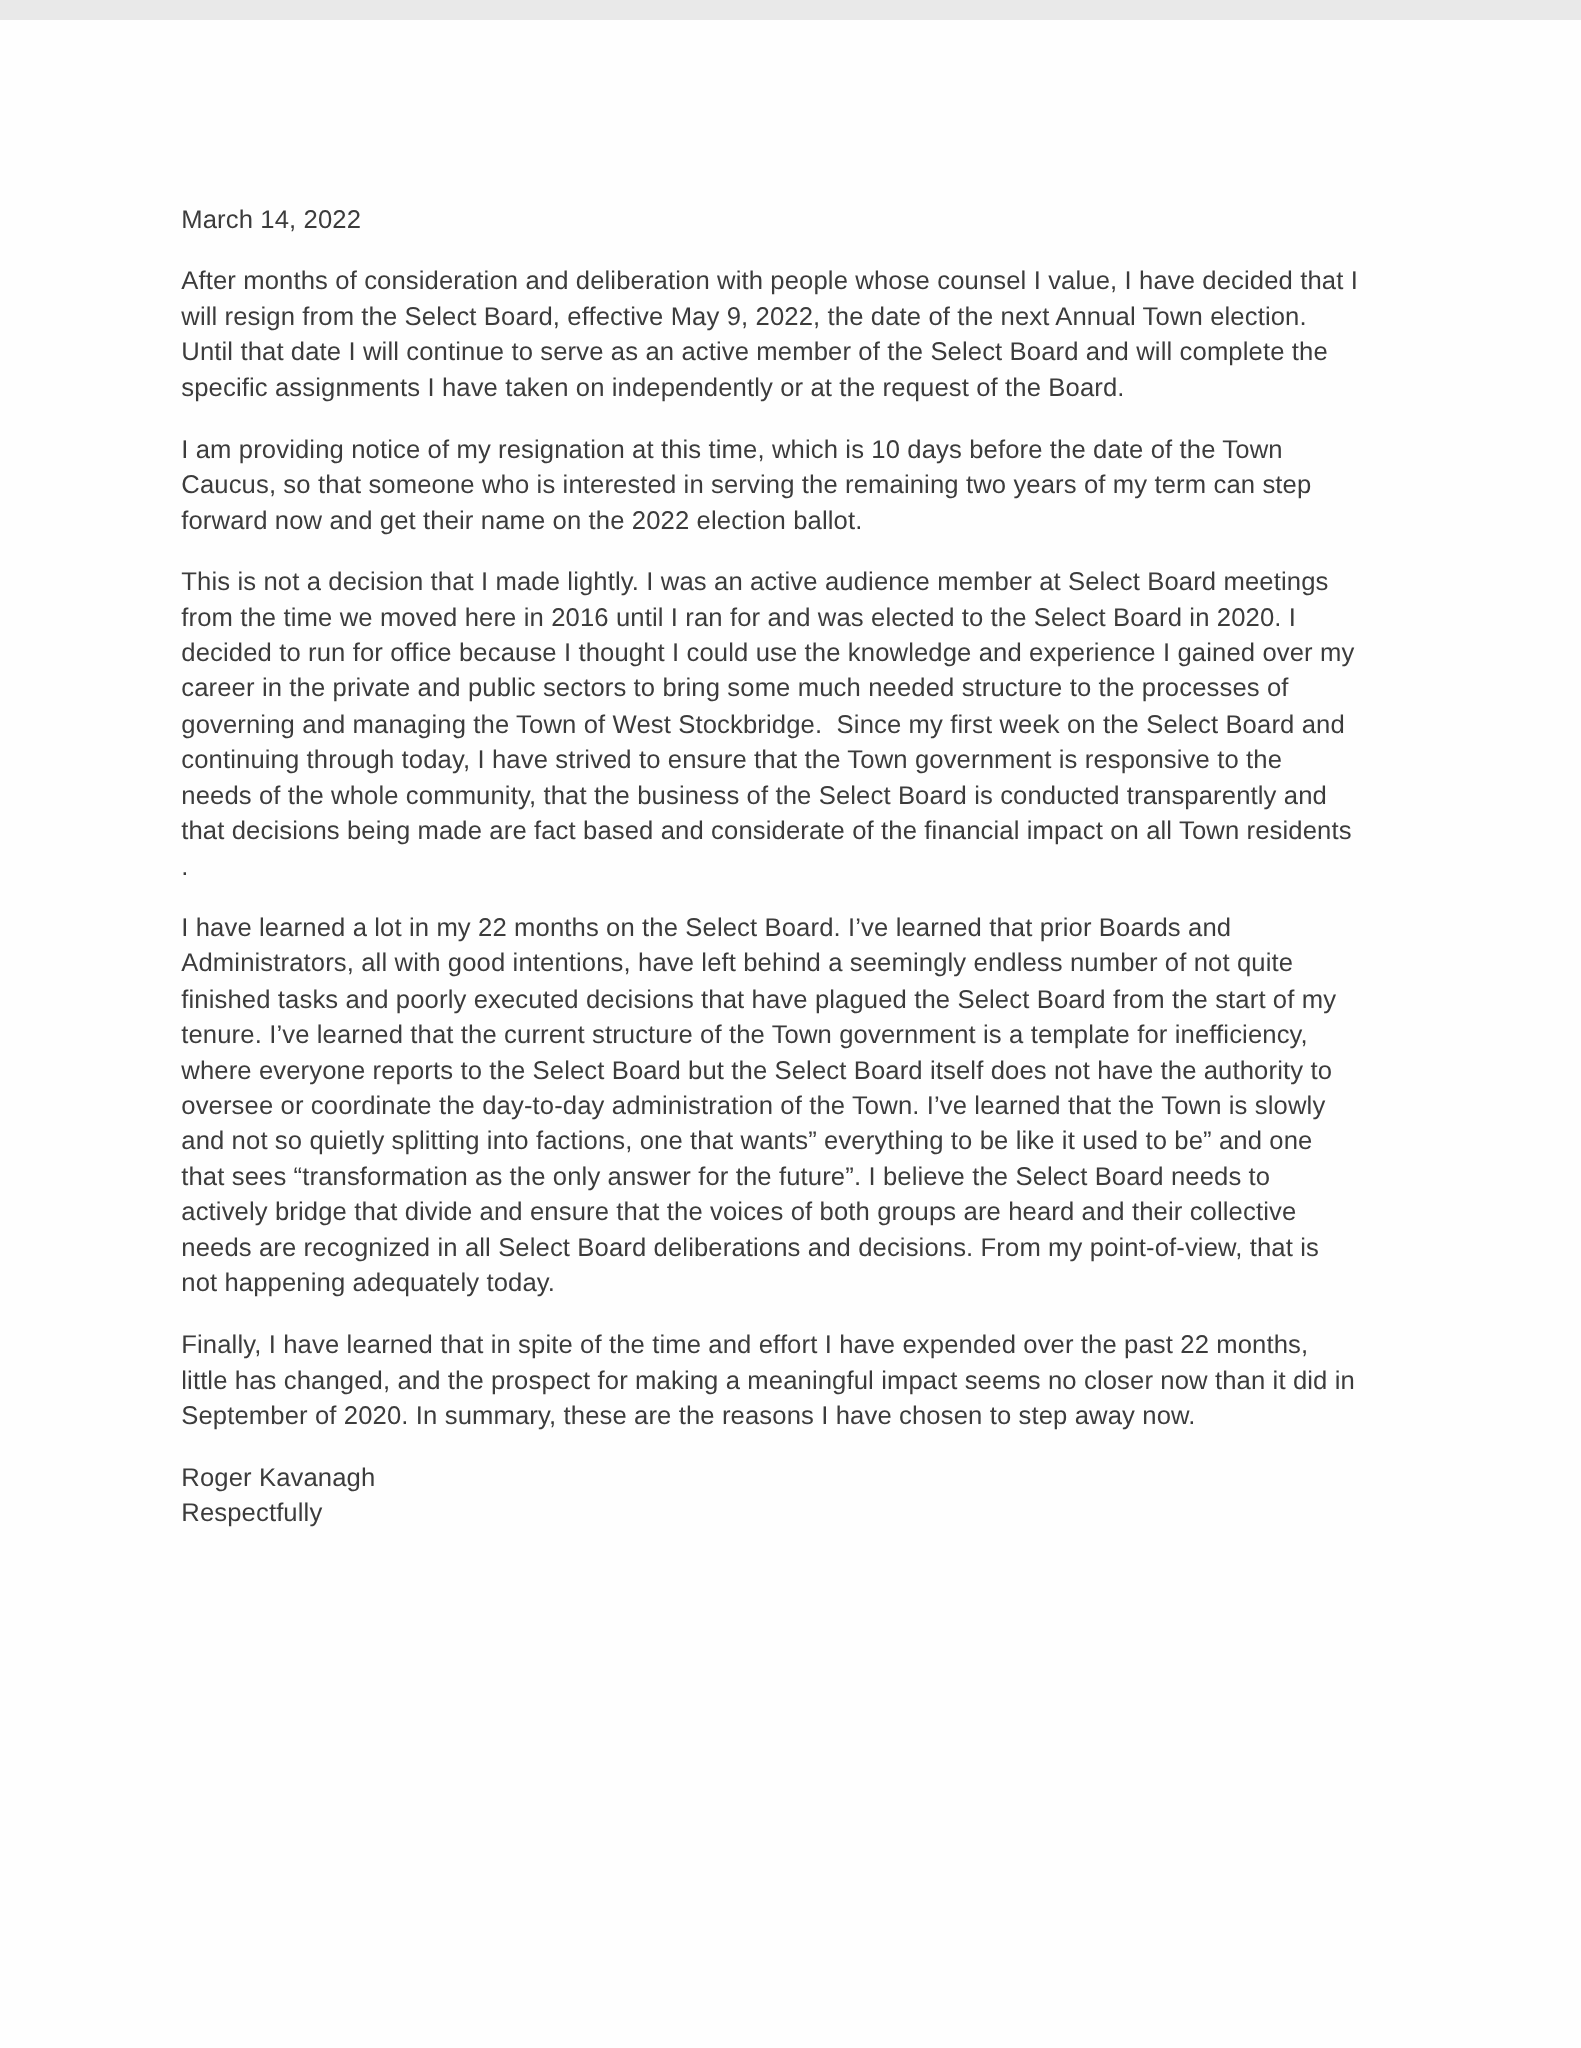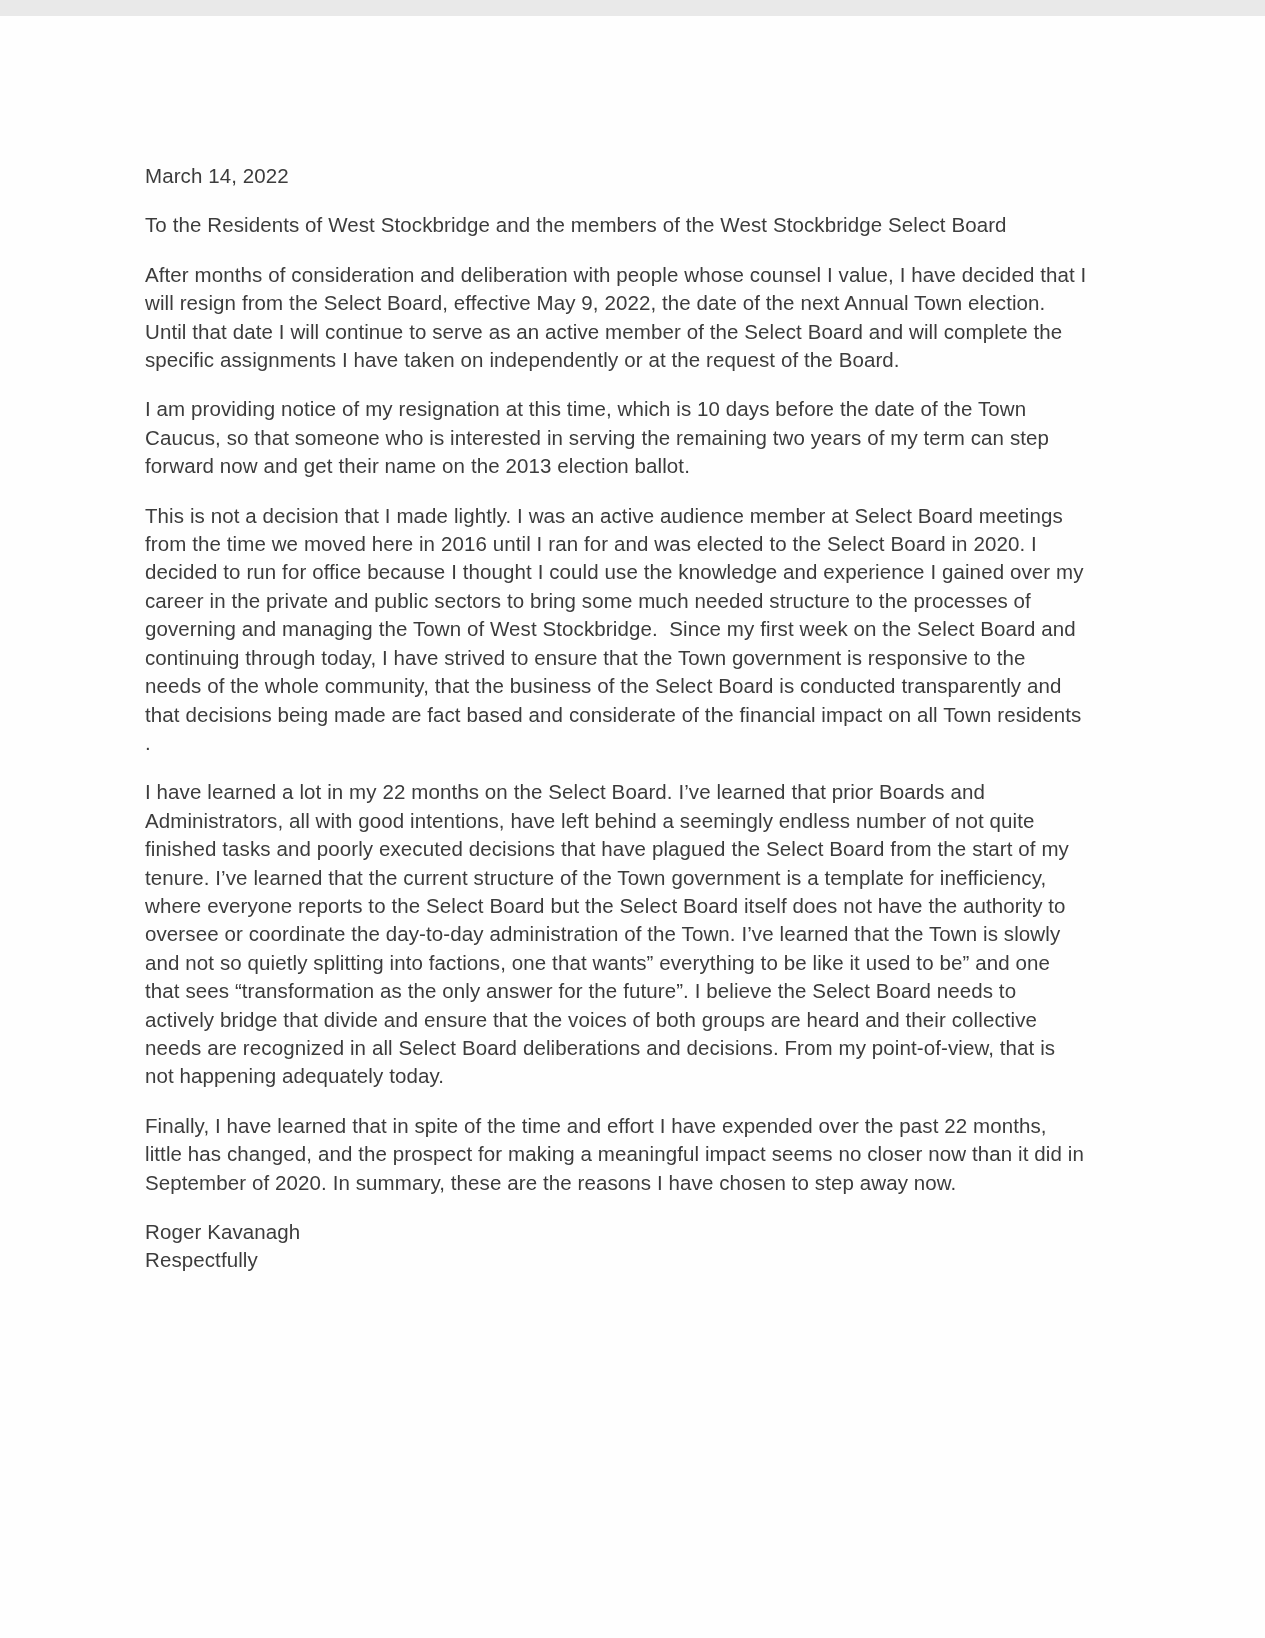--- a/index.html
+++ b/index.html
@@ -33,22 +33,21 @@
   .letter-content p.tight {
     margin-bottom: 0;
   }
 </style>
 </head>
 <body>
 
 <div class="page">
   <div class="letter-content">
     <p>March 14, 2022</p>
-    <p>To the Residents of West Stockbridge and the members of the West Stockbridge Select Board</p>
     <p>After months of consideration and deliberation with people whose counsel I value, I have decided that I will resign from the Select Board, effective May 9, 2022, the date of the next Annual Town election. Until that date I will continue to serve as an active member of the Select Board and will complete the specific assignments I have taken on independently or at the request of the Board.</p>
-    <p>I am providing notice of my resignation at this time, which is 10 days before the date of the Town Caucus, so that someone who is interested in serving the remaining two years of my term can step forward now and get their name on the 2013 election ballot.</p>
+    <p>I am providing notice of my resignation at this time, which is 10 days before the date of the Town Caucus, so that someone who is interested in serving the remaining two years of my term can step forward now and get their name on the 2022 election ballot.</p>
     <p>This is not a decision that I made lightly. I was an active audience member at Select Board meetings from the time we moved here in 2016 until I ran for and was elected to the Select Board in 2020. I decided to run for office because I thought I could use the knowledge and experience I gained over my career in the private and public sectors to bring some much needed structure to the processes of governing and managing the Town of West Stockbridge.  Since my first week on the Select Board and continuing through today, I have strived to ensure that the Town government is responsive to the needs of the whole community, that the business of the Select Board is conducted transparently and that decisions being made are fact based and considerate of the financial impact on all Town residents .</p>
     <p>I have learned a lot in my 22 months on the Select Board. I’ve learned that prior Boards and Administrators, all with good intentions, have left behind a seemingly endless number of not quite finished tasks and poorly executed decisions that have plagued the Select Board from the start of my tenure. I’ve learned that the current structure of the Town government is a template for inefficiency, where everyone reports to the Select Board but the Select Board itself does not have the authority to oversee or coordinate the day-to-day administration of the Town. I’ve learned that the Town is slowly and not so quietly splitting into factions, one that wants” everything to be like it used to be” and one that sees “transformation as the only answer for the future”. I believe the Select Board needs to actively bridge that divide and ensure that the voices of both groups are heard and their collective needs are recognized in all Select Board deliberations and decisions. From my point-of-view, that is not happening adequately today.</p>
     <p>Finally, I have learned that in spite of the time and effort I have expended over the past 22 months, little has changed, and the prospect for making a meaningful impact seems no closer now than it did in September of 2020. In summary, these are the reasons I have chosen to step away now.</p>
     <p class="tight">Roger Kavanagh</p>
     <p class="tight">Respectfully</p>
   </div>
 </div>
 
 </body></html>

